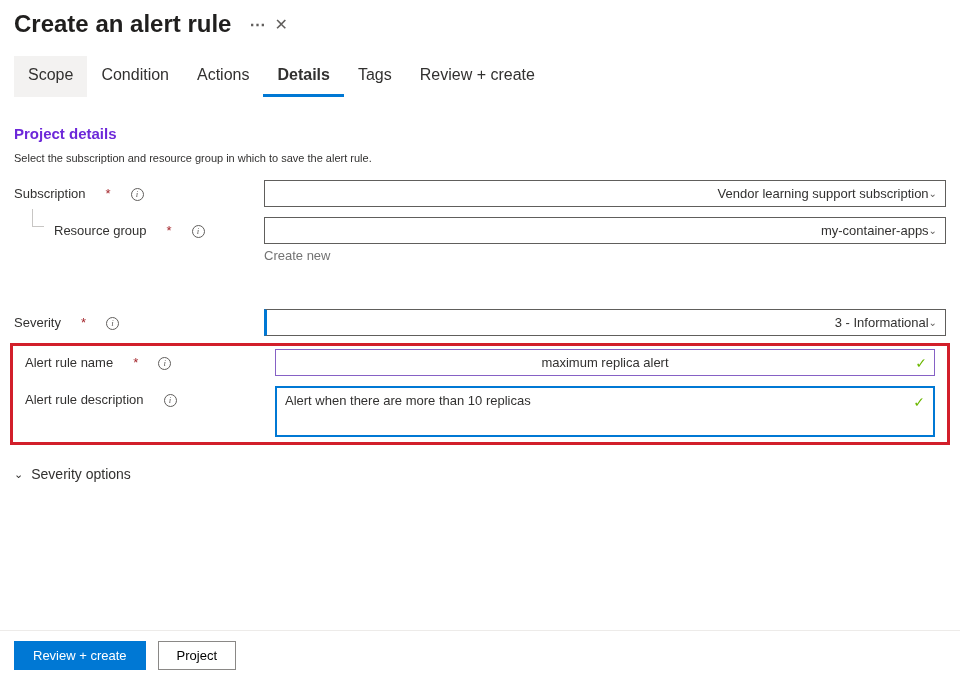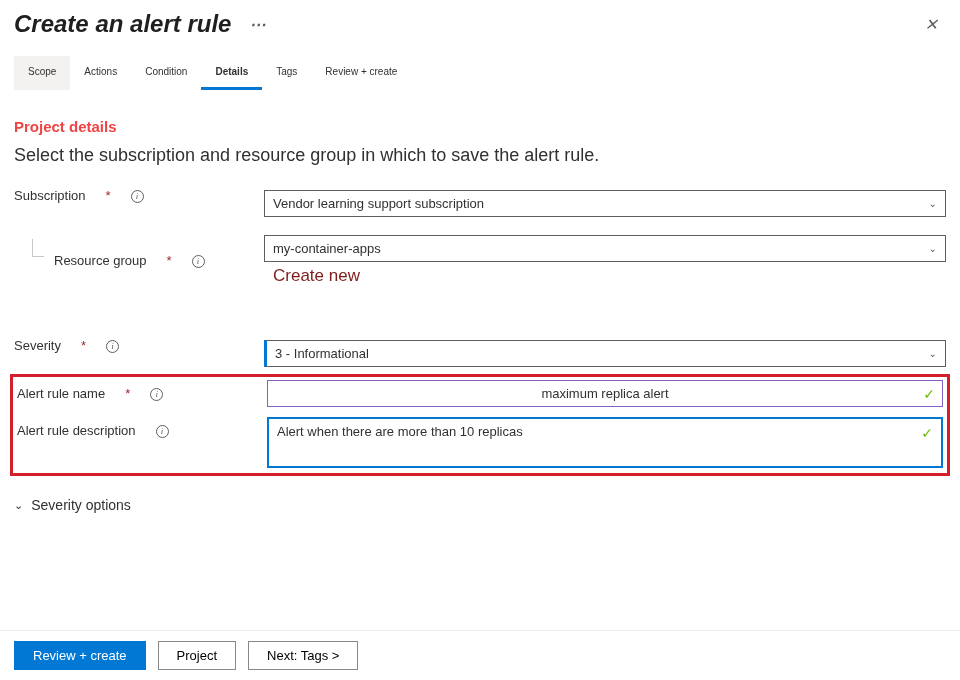--- a/index.html
+++ b/index.html
@@ -9,23 +9,21 @@
     color: #323130;
     background: #fff;
     width: 960px;
     height: 680px;
     position: relative;
     padding: 0 14px;
   }
   .header {
     display: flex;
     align-items: center;
-    justify-content: space-between;
     padding: 10px 0 18px 0;
-    font-style: italic;
   }
   .title {
     font-size: 24px;
     font-weight: 600;
     color: #201f1e;
     display: flex;
     align-items: center;
     gap: 18px;
   }
   .ellipsis { font-size: 16px; color: #605e5c; letter-spacing: 1px; }
@@ -34,55 +32,54 @@
     color: #605e5c;
     cursor: pointer;
     padding: 4px 8px;
   }
   .tabs {
     display: flex;
     gap: 0;
   }
   .tab {
     padding: 10px 14px;
-    font-size: 10px;
+    font-size: 16px;
     color: #323130;
     cursor: pointer;
     position: relative;
   }
   .tab.selected {
     font-weight: 700;
     border-bottom: 3px solid #0078d4;
   }
   .tab.bg {
     background: #f3f2f1;
   }
   .section {
     margin-top: 28px;
   }
   .section-title {
     font-size: 15px;
     font-weight: 600;
-    color: #ef4444;
+    color: #6d28d9;
     margin-bottom: 10px;
   }
   .section-desc {
-    font-size: 18px;
+    font-size: 11px;
     color: #323130;
     margin-bottom: 16px;
   }
   .form-row {
     display: flex;
     align-items: flex-start;
     margin-bottom: 10px;
   }
   .form-row.indent .label-col {
     padding-left: 40px;
     position: relative;
-    margin-top: 20px;
   }
   .tree-line {
     position: absolute;
     left: 18px;
     top: -8px;
     width: 12px;
     height: 18px;
     border-left: 1px solid #c8c6c4;
     border-bottom: 1px solid #c8c6c4;
   }
@@ -116,39 +113,37 @@
     border: 1px solid #605e5c;
     background: #fff;
     font-family: inherit;
     font-size: 13px;
     color: #323130;
     padding: 5px 8px;
     position: relative;
   }
   .sel {
     display: flex;
-    justify-content: space-between;
+    justify-content: flex-end;
     align-items: center;
     cursor: pointer;
-    margin-top: 8px;
   }
   .sel.focused {
     border-left: 3px solid #0078d4;
   }
   .caret {
     font-size: 10px;
     color: #605e5c;
   }
   .link {
-    color: #7f1d1d;
-    font-size: 17px;
+    color: #737373;
+    font-size: 13px;
     cursor: pointer;
     margin-top: 4px;
     display: inline-block;
-    margin-left: 9px;
   }
   .inp.valid {
     border: 1px solid #8661c5;
     text-align: center;
   }
   .check {
     position: absolute;
     right: 8px;
     top: 6px;
     color: #6bb700;
@@ -162,21 +157,21 @@
     border: none;
     resize: none;
     min-height: 44px;
     outline: none;
   }
   .inp-wrap {
     position: relative;
   }
   .highlight-box {
     border: 3px solid #d21f2a;
-    padding: 3px 4px;
+    padding: 3px 12px;
     margin: -3px -4px;
   }
   .advanced {
     display: flex;
     align-items: center;
     gap: 8px;
     margin-top: 24px;
     cursor: pointer;
     font-size: 14px;
   }
@@ -215,22 +210,22 @@
 <div class="header">
   <div class="title">
     <span>Create an alert rule</span>
     <span class="ellipsis">⋯</span>
   </div>
   <div class="close-x">✕</div>
 </div>
 
 <div class="tabs">
   <div class="tab bg"><span>Scope</span></div>
+  <div class="tab"><span>Condition</span></div>
   <div class="tab"><span>Actions</span></div>
-  <div class="tab"><span>Condition</span></div>
   <div class="tab selected"><span>Details</span></div>
   <div class="tab"><span>Tags</span></div>
   <div class="tab"><span>Review + create</span></div>
 </div>
 
 <div class="section">
   <div class="section-title">Project details</div>
   <div class="section-desc">Select the subscription and resource group in which to save the alert rule.</div>
 
   <div class="form-row">
@@ -313,14 +308,13 @@
 
   <div class="advanced">
     <span class="chev">⌄</span>
     <span>Severity options</span>
   </div>
 </div>
 
 <div class="footer">
   <button class="btn primary">Review + create</button>
   <button class="btn">Project</button>
-  <button class="btn">Next: Tags &gt;</button>
 </div>
 
 </body></html>

